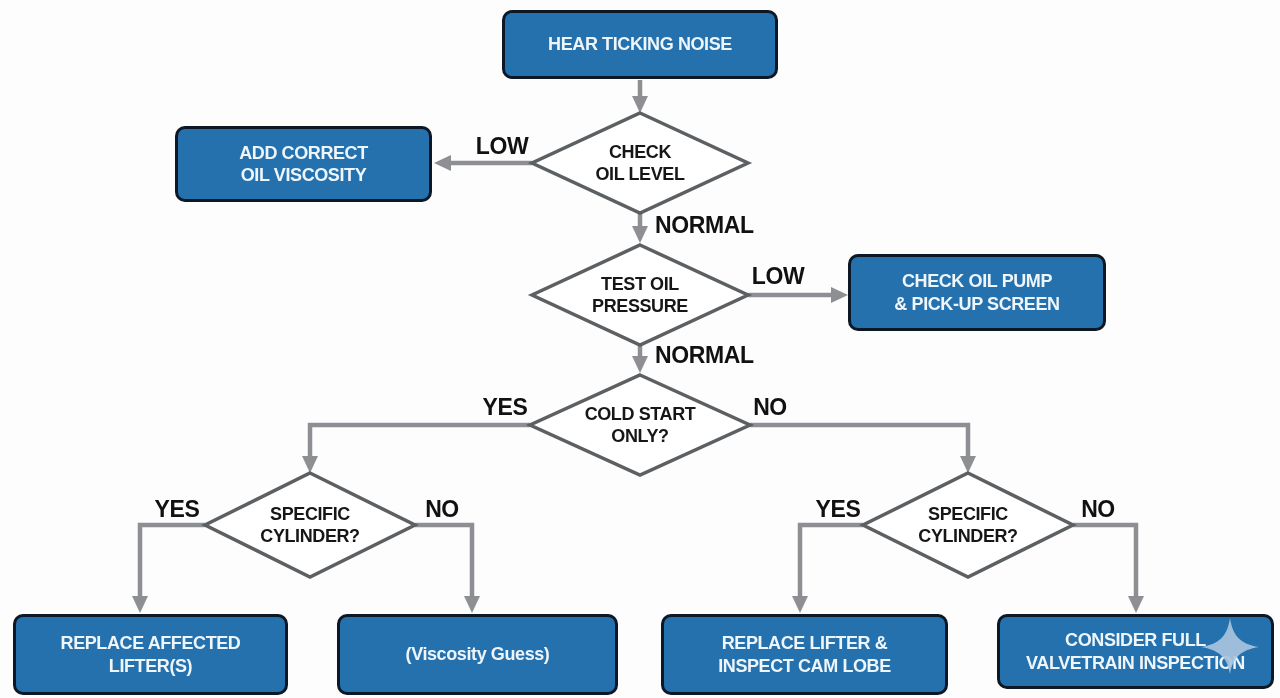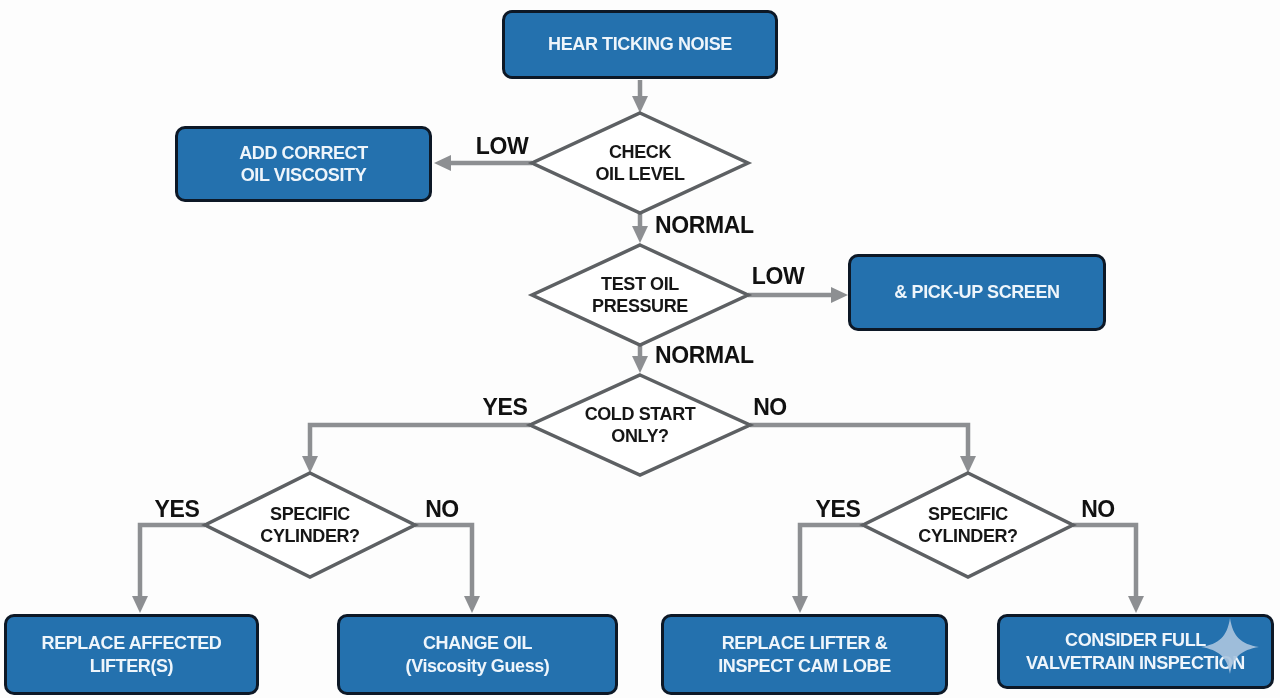--- a/index.html
+++ b/index.html
@@ -29,21 +29,21 @@
   .elabel {
     position:absolute; z-index:2; color:#111111;
     font-size:23px; font-weight:700; text-align:center;
     letter-spacing:-0.4px; white-space:nowrap;
   }
 
   
   .n-start        { left:502px; top:10px;  width:276px; height:69px; }
   .n-add-oil      { left:175px; top:126px; width:257px; height:76px; }
   .n-check-pump   { left:848px; top:254px; width:258px; height:77px; }
-  .n-replace-lift { left:4px;   top:614px; width:255px; height:81px; }
+  .n-replace-lift { left:13px;   top:614px; width:275px; height:81px; }
   .n-change-oil   { left:337px; top:614px; width:281px; height:81px; }
   .n-replace-cam  { left:661px; top:614px; width:287px; height:81px;align-items:center; }
   .n-consider     { left:997px; top:614px; width:277px; height:75px; }
 
   
   .t-oil-level  { left:532px; top:115px; width:216px; height:96px; }
   .t-pressure   { left:532px; top:247px; width:216px; height:96px; }
   .t-cold-start { left:530px; top:377px; width:220px; height:96px; }
   .t-cyl-left   { left:205px; top:475px; width:210px; height:100px; }
   .t-cyl-right  { left:863px; top:475px; width:210px; height:100px; }
@@ -98,30 +98,30 @@
   <div class="node n-start">
     <span>HEAR TICKING NOISE</span>
   </div>
 
   <div class="node n-add-oil">
     <span>ADD CORRECT</span>
     <span>OIL VISCOSITY</span>
   </div>
 
   <div class="node n-check-pump">
+    <span>CHECK OIL PUMP</span>
     <span>&amp; PICK-UP SCREEN</span>
   </div>
 
   <div class="node n-replace-lift">
     <span>REPLACE AFFECTED</span>
     <span>LIFTER(S)</span>
   </div>
 
   <div class="node n-change-oil">
-    <span>CHANGE OIL</span>
     <span>(Viscosity Guess)</span>
   </div>
 
   <div class="node n-replace-cam">
     <span>REPLACE LIFTER &amp;</span>
     <span>INSPECT CAM LOBE</span>
   </div>
 
   <div class="node n-consider">
     <span>CONSIDER FULL</span>

